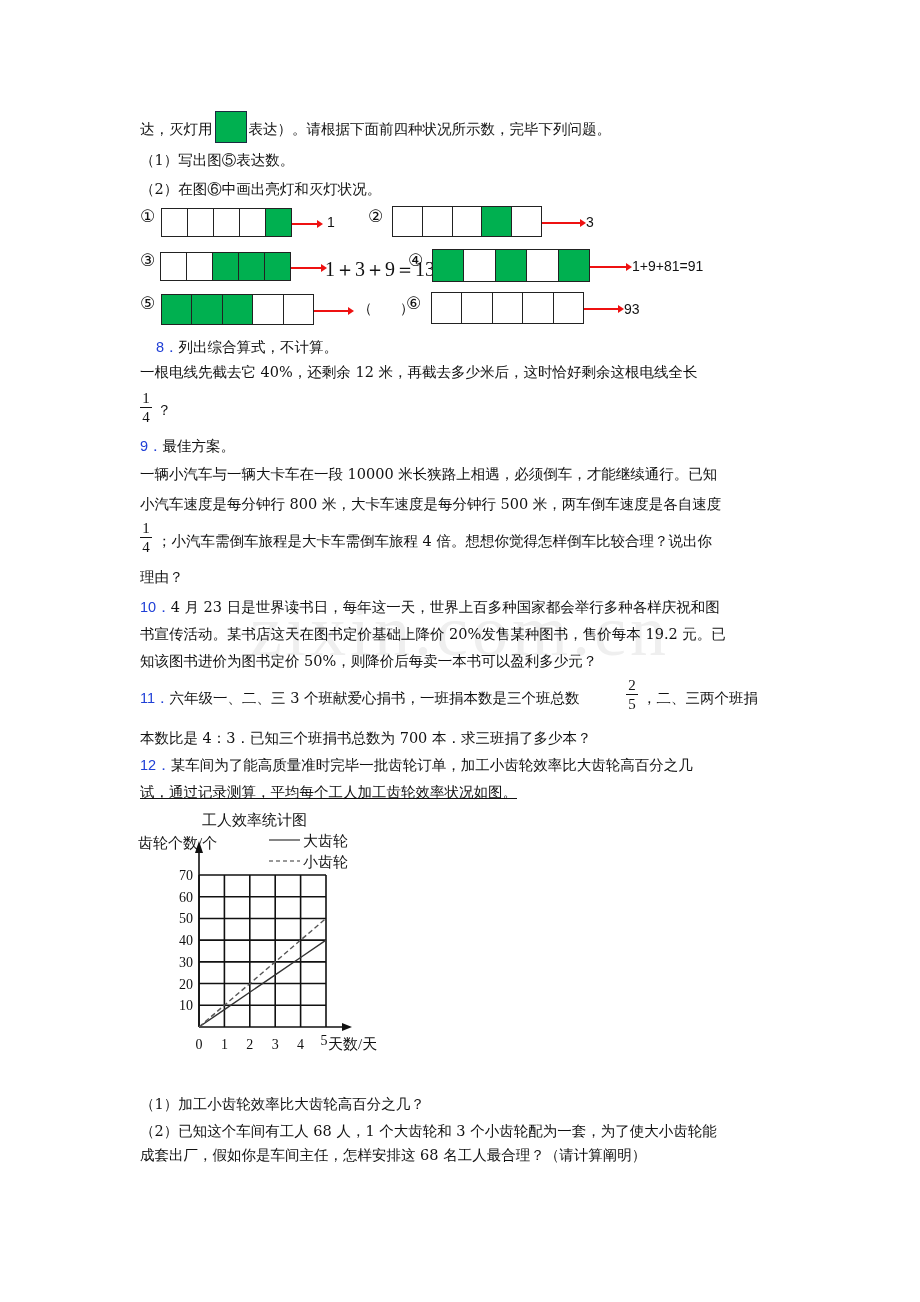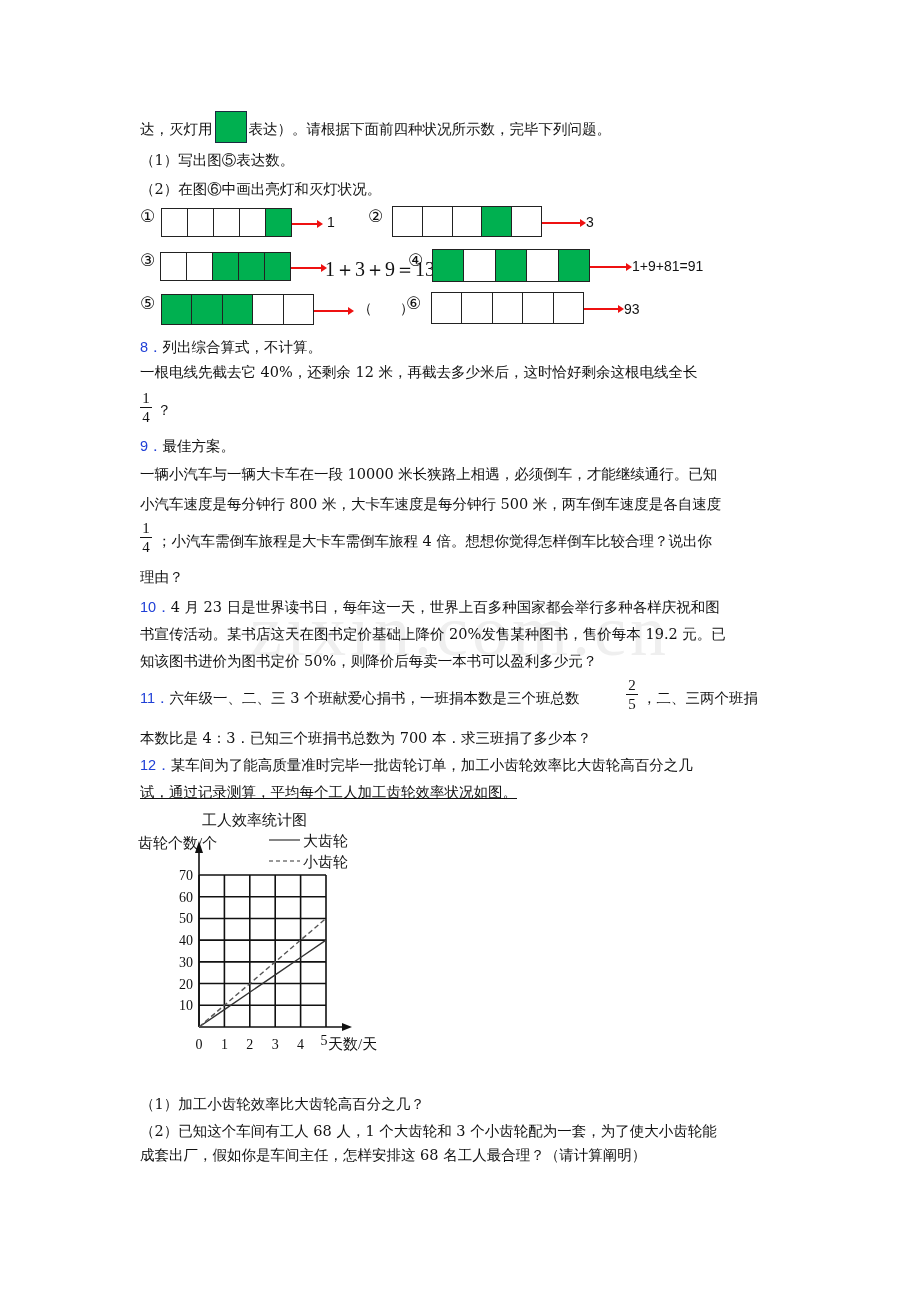--- a/index.html
+++ b/index.html
@@ -93,21 +93,21 @@
       <div class="cell" style="background: rgb(255, 255, 255);"></div>
       <div class="cell" style="background: rgb(255, 255, 255);"></div>
       <div class="cell" style="background: rgb(255, 255, 255);"></div>
       <div class="cell" style="background: rgb(255, 255, 255);"></div>
       <div class="cell" style="background: rgb(255, 255, 255);"></div>
     </div>
     <div class="arrow" style="left: 584px; top: 308px; width: 36px;"></div>
     <div class="strip-val" style="left: 624px; top: 301px;">93</div>
   </div>
 
-<div class="line" style="top:337px;">
+<div class="line" style="top:337px;margin-left:16px;">
   <span class="qnum">8．</span><span>列出综合算式，不计算。</span>
 </div>
 <div class="line" style="top:362px;">一根电线先截去它 40%，还剩余 12 米，再截去多少米后，这时恰好剩余这根电线全长</div>
 <div class="frac" style="left:140px; top:390px;">
   <span class="num">1</span>
     <span class="bar"></span>
     <span class="den">4</span>
 </div>
 <div class="line" style="left:157px; top:400px;">？</div>
 

